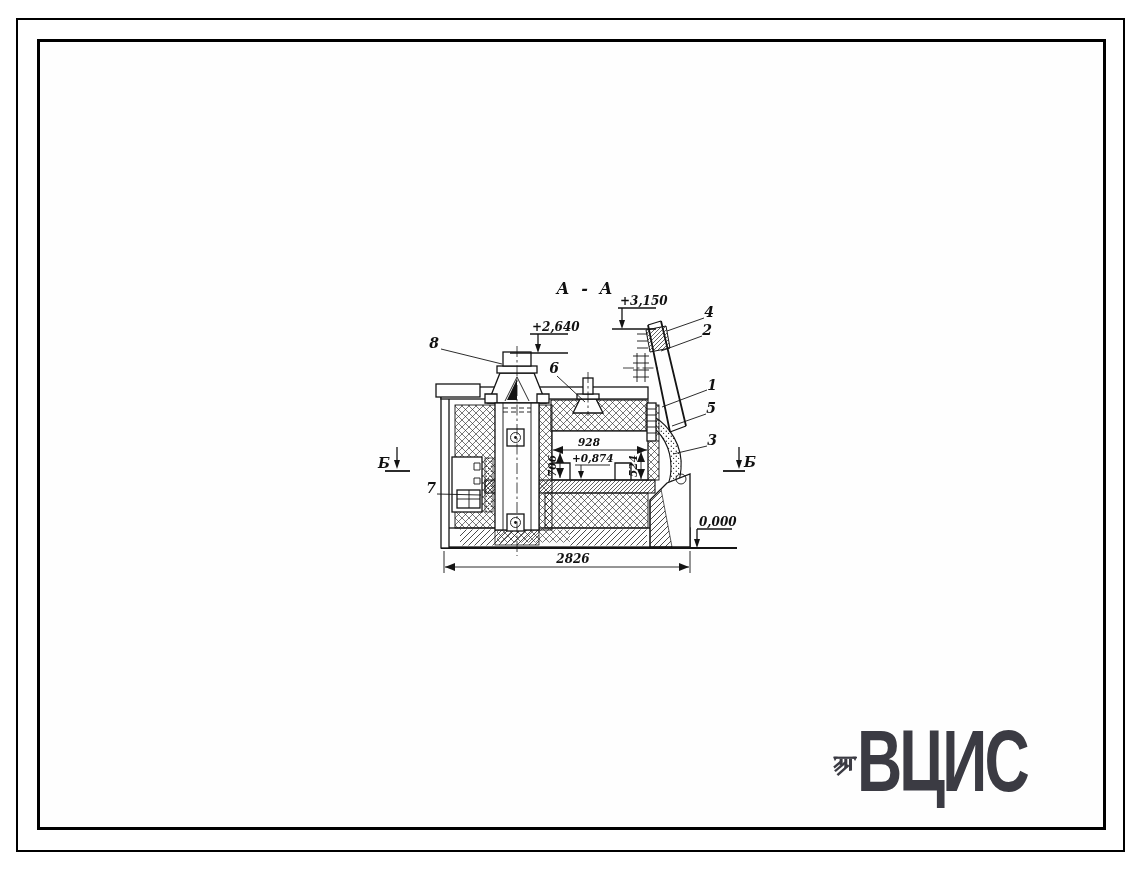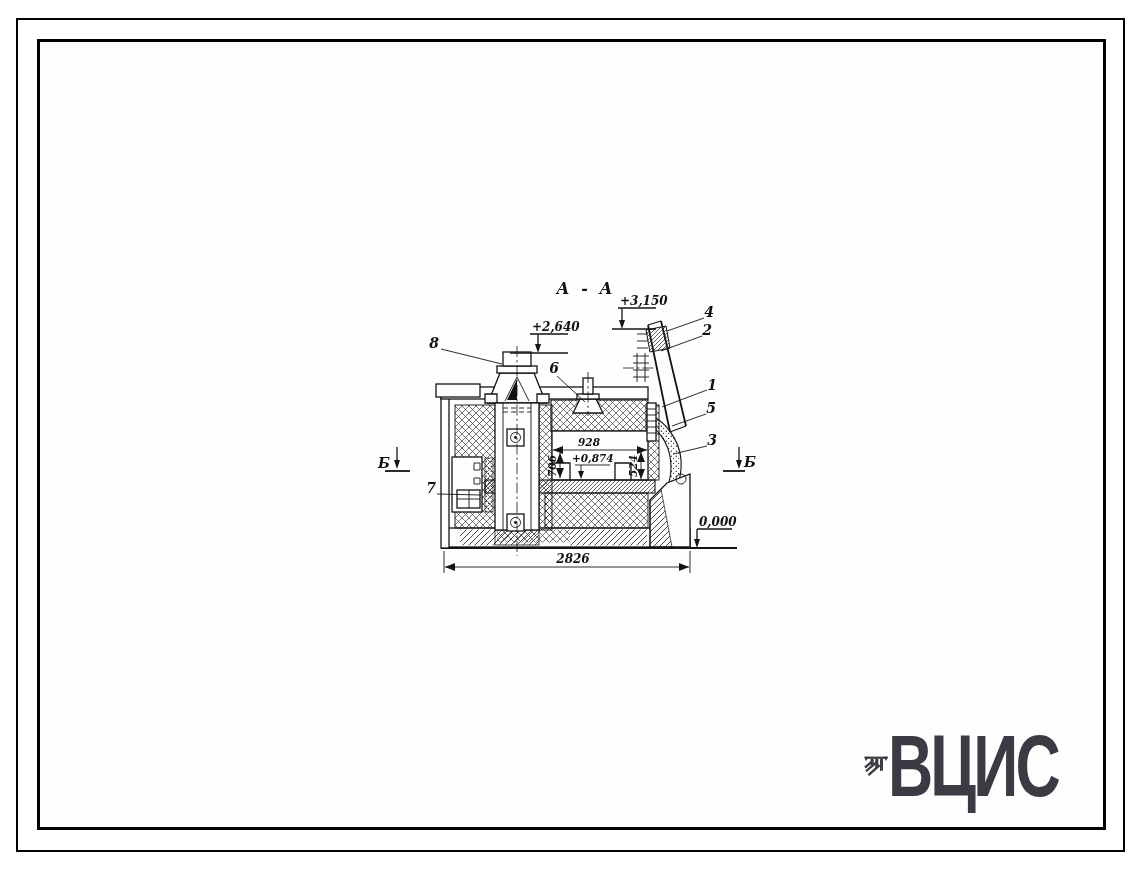--- a/index.html
+++ b/index.html
@@ -22,22 +22,22 @@
   .lnthick{stroke:#141414;fill:none;stroke-width:1.8;}
   .wht{fill:#fefefe;stroke:#141414;stroke-width:1.3;}
   .blk{fill:#141414;stroke:none;}
   .cl{stroke:#141414;stroke-width:0.8;fill:none;stroke-dasharray:11 3 2.5 3;}
   .dash{stroke:#141414;stroke-width:0.9;fill:none;stroke-dasharray:5 3;}
   text.num{font:italic bold 12px "DejaVu Serif",serif;fill:#111;}
   text.numsm{font:italic bold 10.5px "DejaVu Serif",serif;fill:#111;}
   text.sec{font:italic bold 14px "DejaVu Serif",serif;fill:#111;}
   text.ttl{font:italic bold 16px "DejaVu Serif",serif;fill:#111;letter-spacing:3px;}
   .logo{
-    position:absolute;left:864px;top:716px;width:260px;height:90px;
-    display:flex;align-items:flex-end;
+    position:absolute;left:833px;top:716px;width:260px;height:90px;
+    display:flex;align-items:center;
   }
   .logo-mark{width:88px;height:80px;margin-top:10px;}
   .logo-text{
     font-family:"Liberation Sans",sans-serif;font-weight:bold;font-size:87px;
     line-height:80px;letter-spacing:-4px;color:#3b3b43;
     transform:scale(0.72,1);transform-origin:left top;white-space:nowrap;
   }
 </style>
 </head>
 <body>

